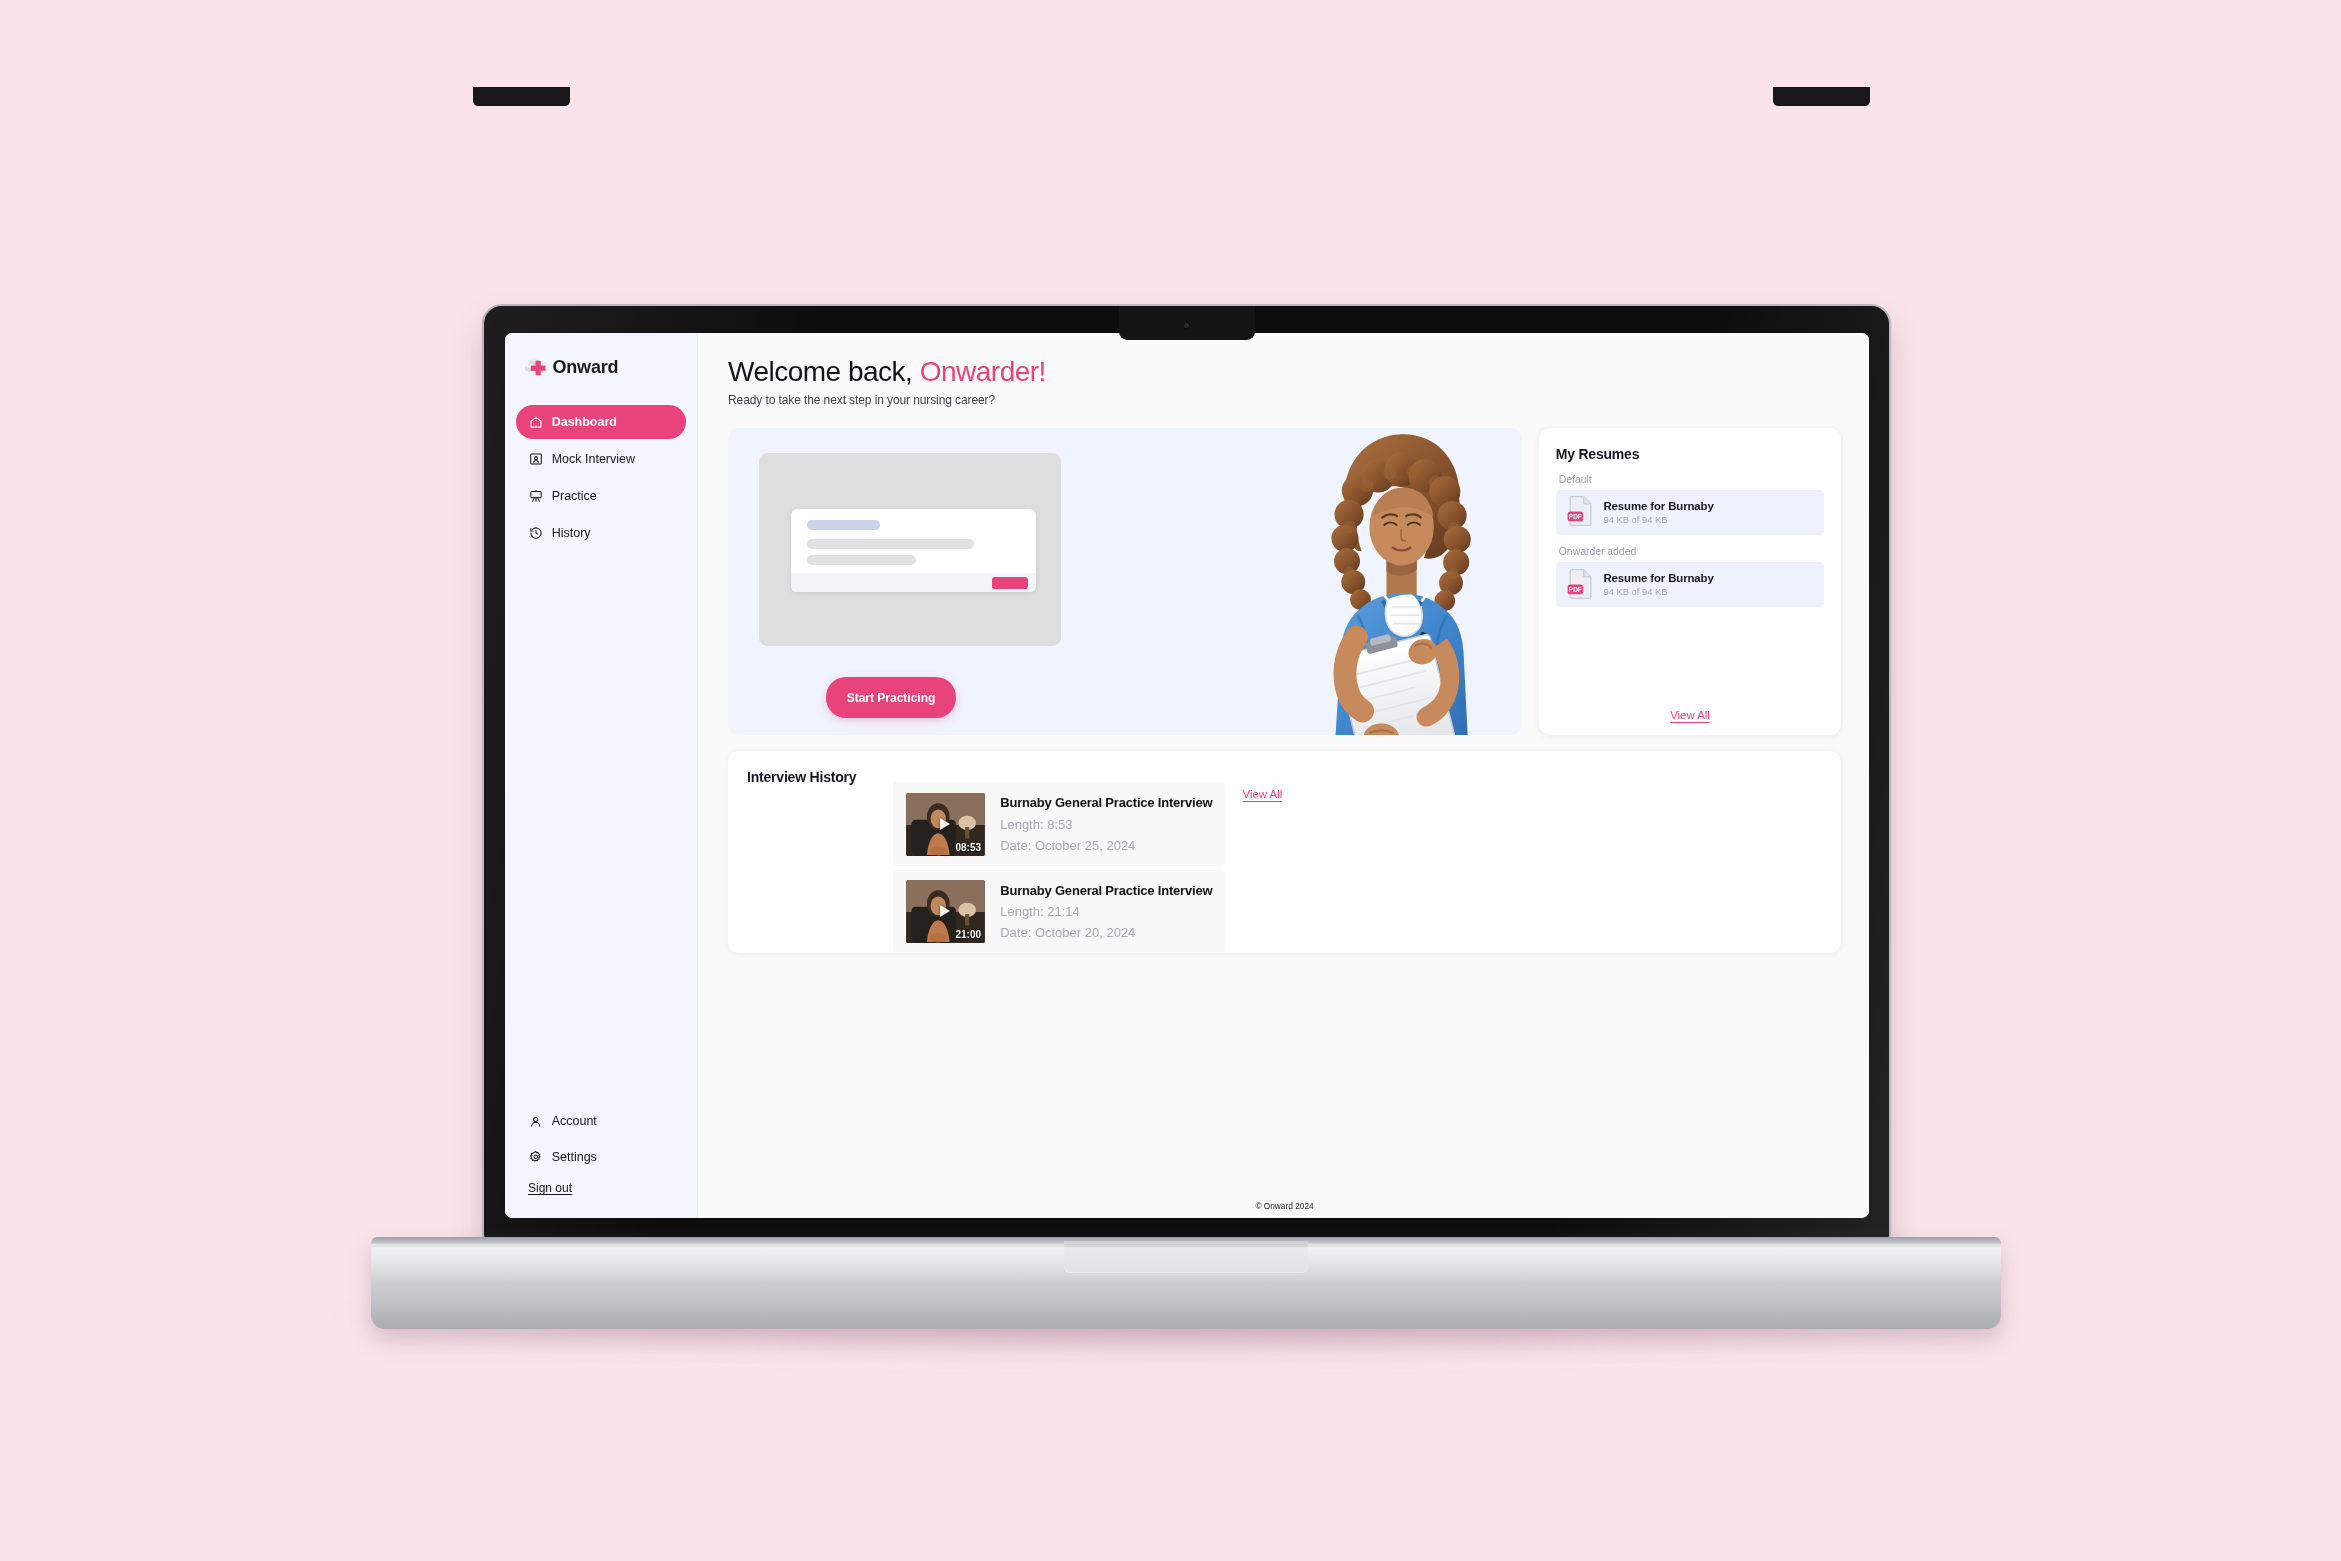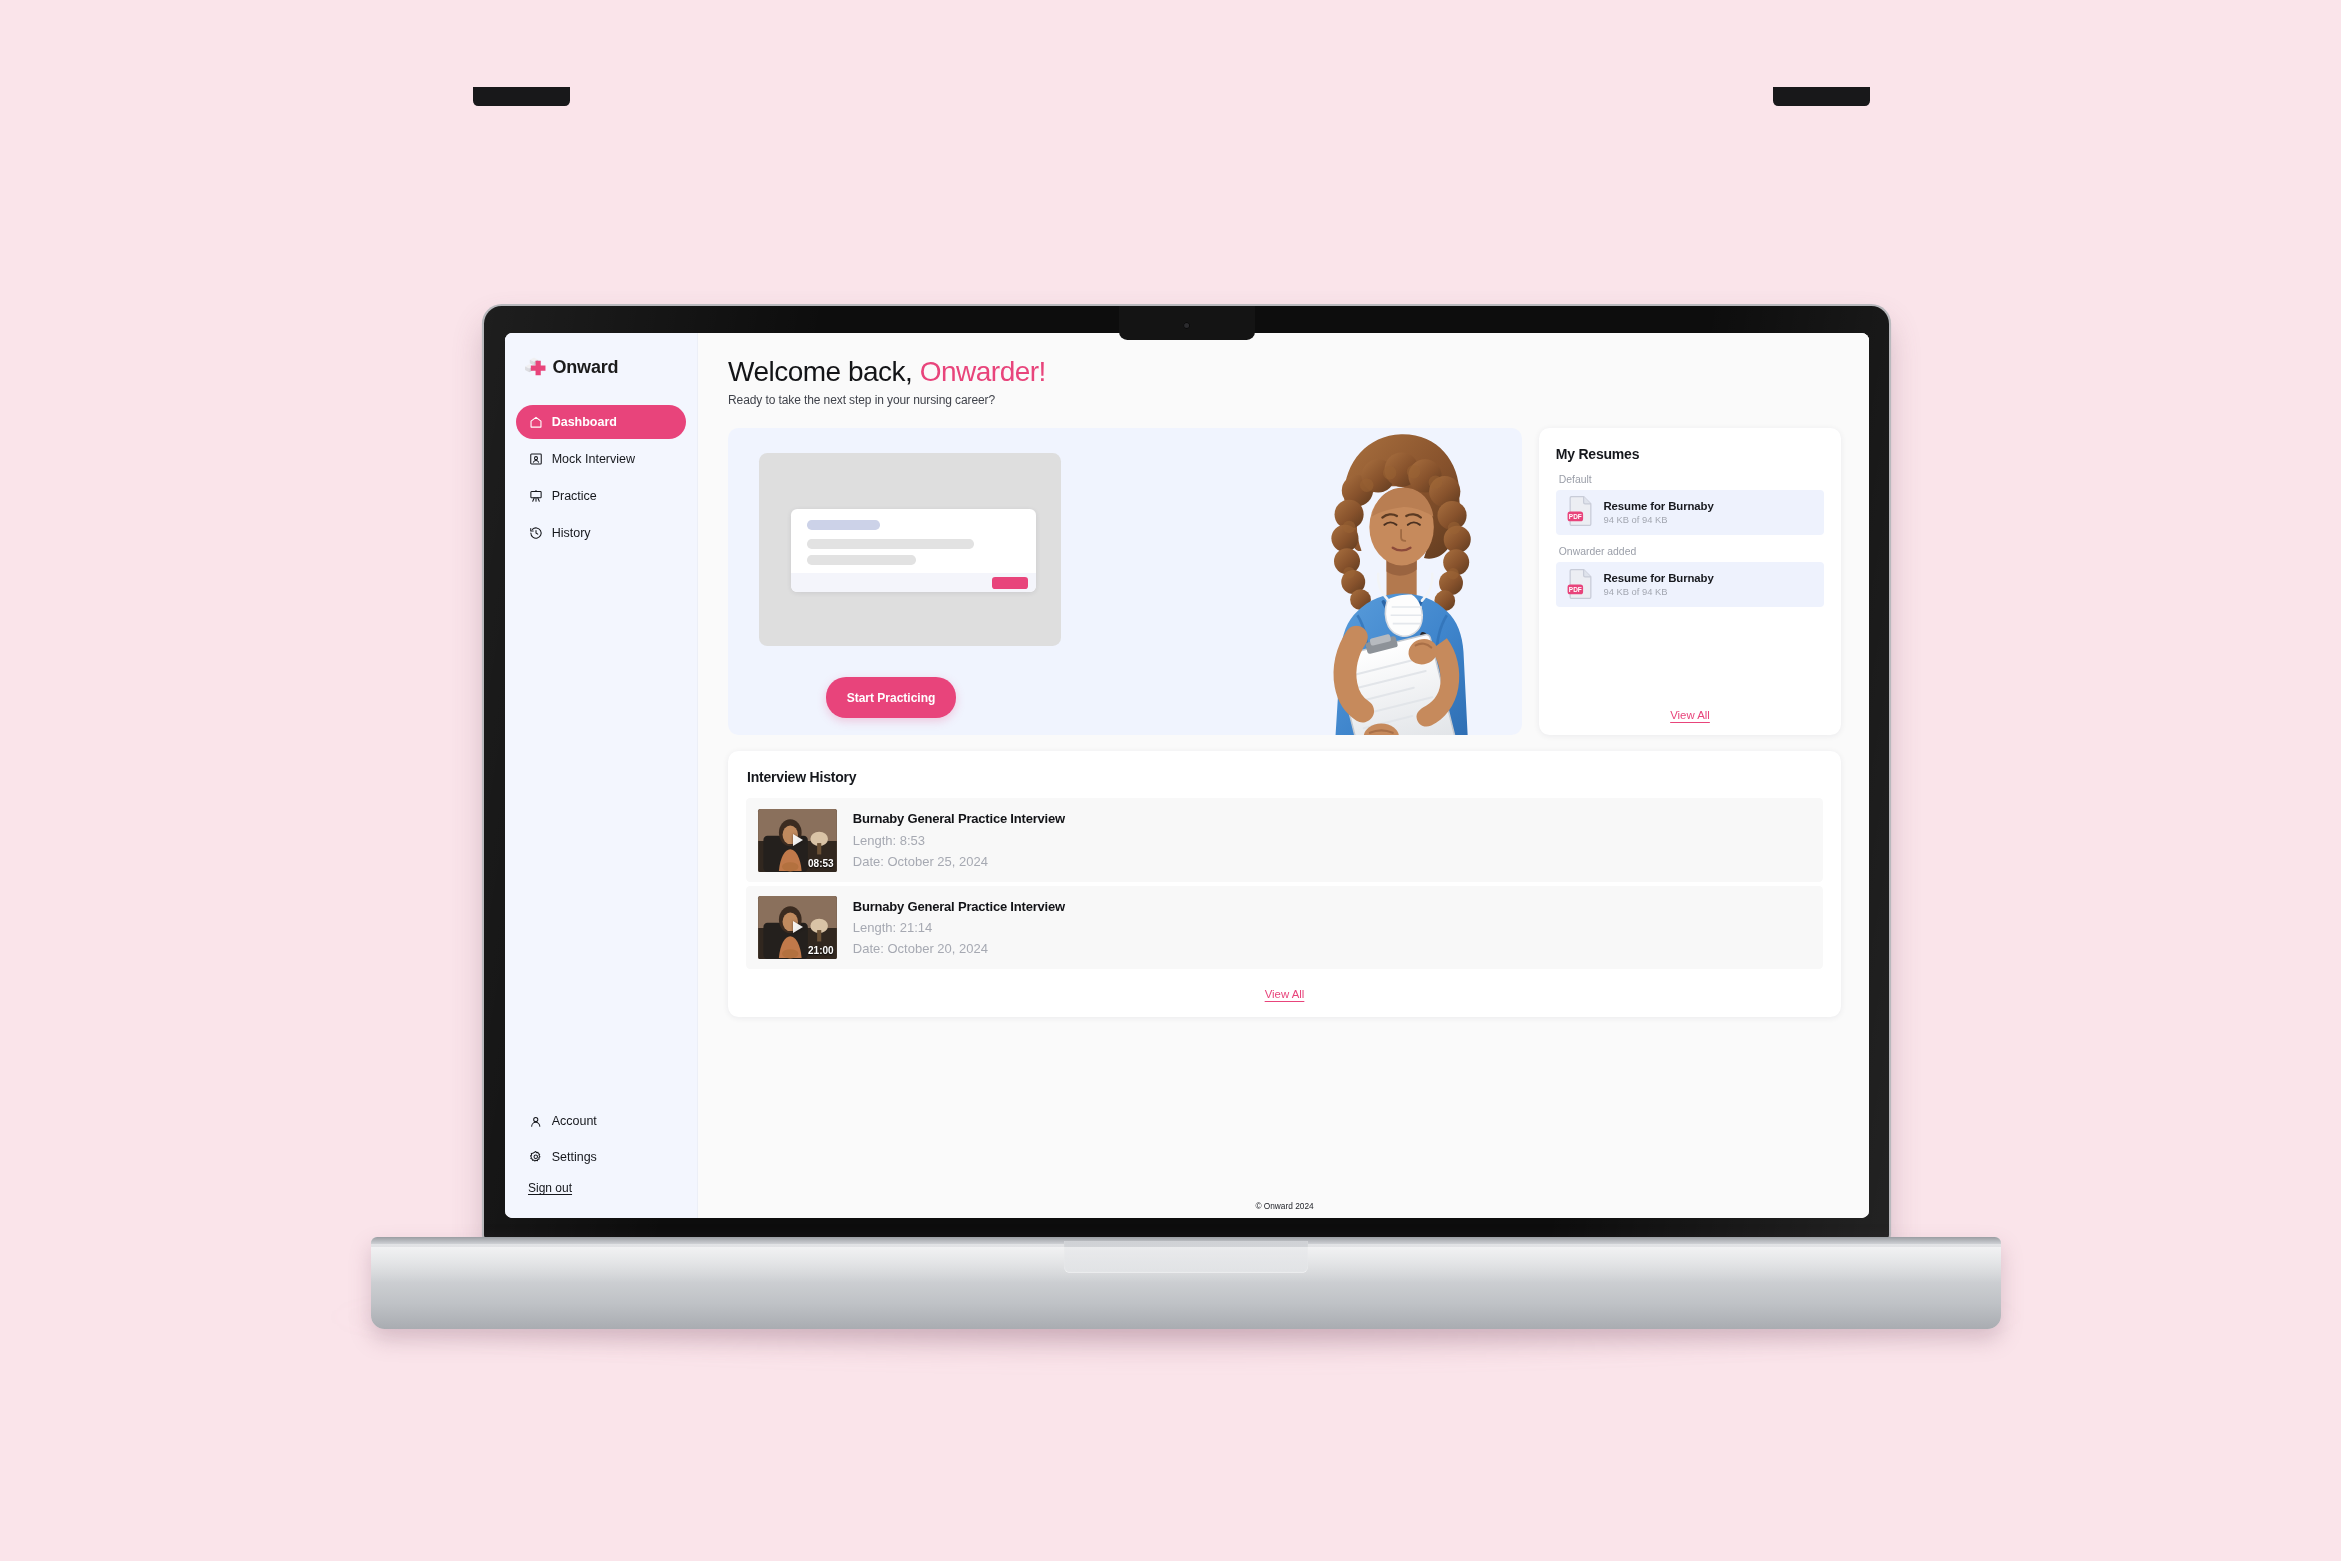--- a/index.html
+++ b/index.html
@@ -169,21 +169,21 @@
     font-size: 11.4px; color: #e8447b; font-weight: 500;
     text-decoration: underline; text-underline-offset: 2.6px; cursor: pointer;
   }
 
   
   .history-card {
     margin-top: 15.6px;
     background: #fff; border-radius: 10.4px;
     box-shadow: 0 1px 6.2px rgba(30,30,60,.07);
     padding: 17.7px 0 0 0;
-    display: flex; flex-direction: column;
+    display: flex; flex-direction: row;
     flex: 0 0 auto;
   }
   .history-card .card-title { padding: 0 19px; }
   .hist-list { margin-top: 13.5px; display: flex; flex-direction: column; gap: 3.6px; padding: 0 17.7px; }
   .hist-row {
     display: flex; align-items: center; gap: 15.6px;
     background: #f8f8f8; border-radius: 4.2px;
     padding: 10.4px 12.5px; cursor: pointer;
   }
   .thumb {

